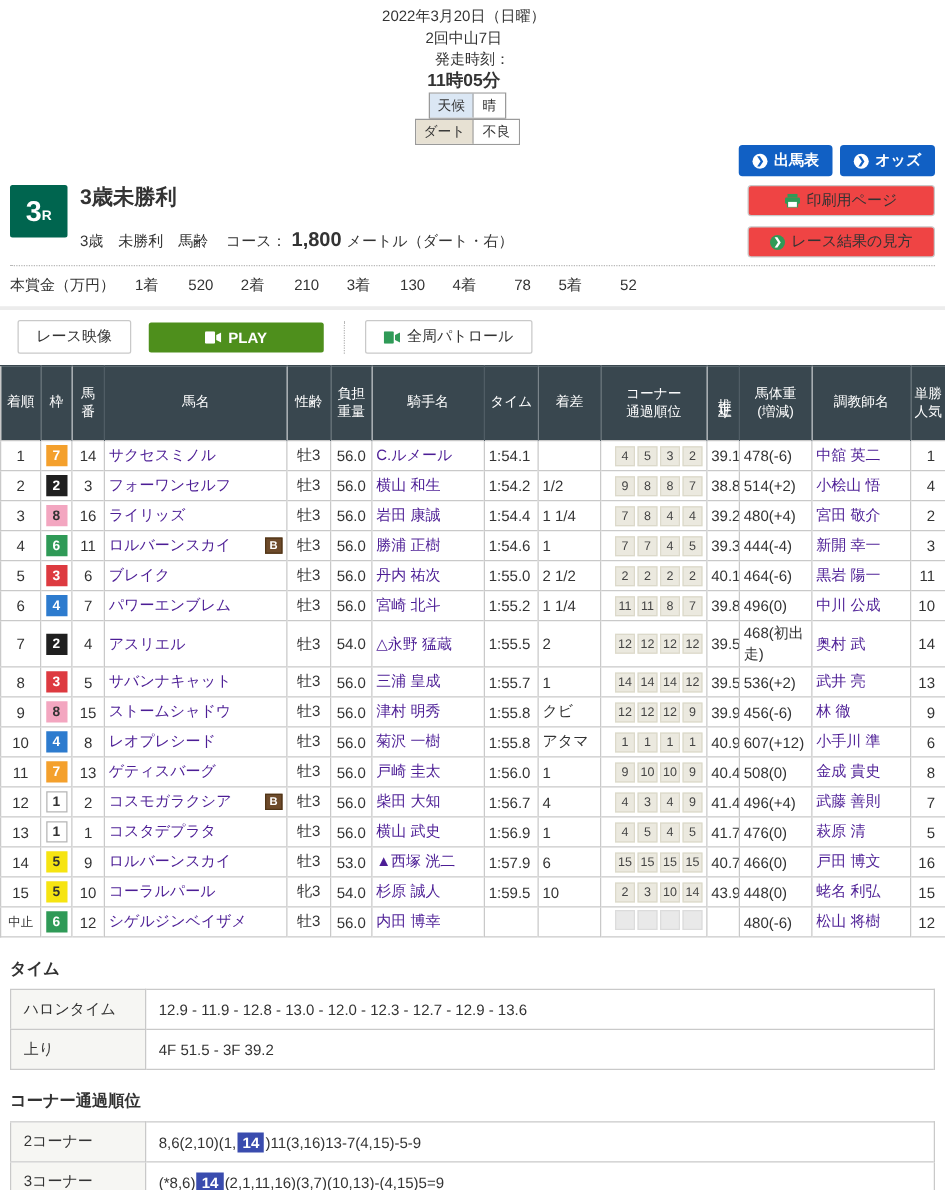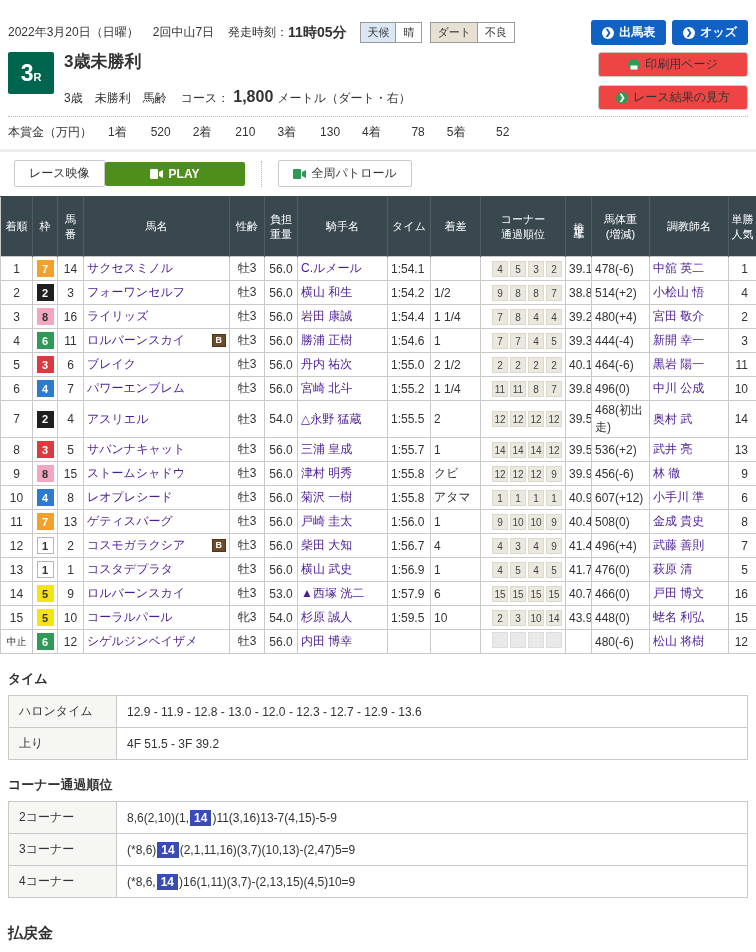--- a/index.html
+++ b/index.html
@@ -6,21 +6,21 @@
   html,body { background:#fff; }
   body {
     width: 756px;
     font-family: "Liberation Sans", "DejaVu Sans", sans-serif;
     font-size: 12px;
     color: #333;
   }
   a { color:#4c1d95; cursor: pointer; }
 
   
-  .topbar { display:flex; align-items:center; padding:20px 8px 3px; }
+  .topbar { display:flex; align-items:center; padding:5px 8px 3px;flex-direction:column; }
   .topbar .seg { margin-right:14px; white-space:nowrap; }
   .topbar .start-time { font-size:14px; font-weight:bold; }
   .badge { display:flex; border:1px solid #9a9a9a; font-size:11px; margin-right:8px; }
   .badge .lab { padding:2px 6px; border-right:1px solid #9a9a9a; }
   .badge .val { padding:2px 7px; background:#fff; }
   .badge.weather .lab { background:#dbe7f4; }
   .badge.track .lab { background:#e7e1d3; }
   .top-actions { margin-left:auto; display:flex; gap:6px; }
   .btn-blue {
     display:flex; align-items:center; gap:5px;
@@ -59,21 +59,21 @@
     display:flex; align-items:center; font-size:12px; }
   .prize-label { margin-right:16px; }
   .prize-item { margin-right:8px; }
   .prize-item .amt { display:inline-block; min-width:40px; text-align:right; margin-left:4px; margin-right:14px; }
 
   
   .video-row { border-top:3px solid #ececec; padding:8px 0 9px 14px; display:flex; align-items:center; }
   .btn-plain { background:#fff; border:1px solid #c9c9c9; border-radius:2px;
     font-size:12px; padding:4px 14px; cursor:pointer; color:#333; }
   .btn-play { background:#4e8f1c; border:1px solid #44801６px; border:none; color:#fff; font-weight:bold;
-    width:140px; padding:5px 0; border-radius:2px; cursor:pointer;
+    width:140px; margin-left:14px; padding:5px 0; border-radius:2px; cursor:pointer;
     display:flex; align-items:center; justify-content:center; gap:6px; font-size:12px; }
   .vdiv { border-left:1px dotted #b8b8b8; height:26px; margin:0 16px; }
   .cam { display:inline-block; }
 
   
   table.grid { border-collapse:collapse; border:1px solid #c9c9c9; table-layout:fixed; }
   table.grid td, table.grid th { border-top:1px solid #c9c9c9; border-right:1px solid #c9c9c9; overflow:hidden; }
   #results { width:756px; font-size:12px; }
   #results th {
     background:#39474f; color:#fff; font-weight:normal; font-size:11px;
@@ -577,21 +577,21 @@
 
 <div class="sec-h">コーナー通過順位</div>
 <table class="grid info">
     <tbody id="corner-body">
       <tr>
         <td class="lab">2コーナー</td>
         <td><span>8,6(2,10)(1,</span><span class="hl14">14</span><span>)11(3,16)13-7(4,15)-5-9</span></td>
       </tr>
       <tr>
         <td class="lab">3コーナー</td>
-        <td><span>(*8,6)</span><span class="hl14">14</span><span>(2,1,11,16)(3,7)(10,13)-(2,47)5=9</span></td>
+        <td><span>(*8,6)</span><span class="hl14">14</span><span>(2,1,11,16)(3,7)(10,13)-(4,15)5=9</span></td>
       </tr>
       <tr>
         <td class="lab">4コーナー</td>
         <td><span>(*8,6,</span><span class="hl14">14</span><span>)16(1,11)(3,7)-(2,13,15)(4,5)10=9</span></td>
       </tr>
     </tbody>
   </table>
 
 <div class="payout-h">払戻金</div>
 

